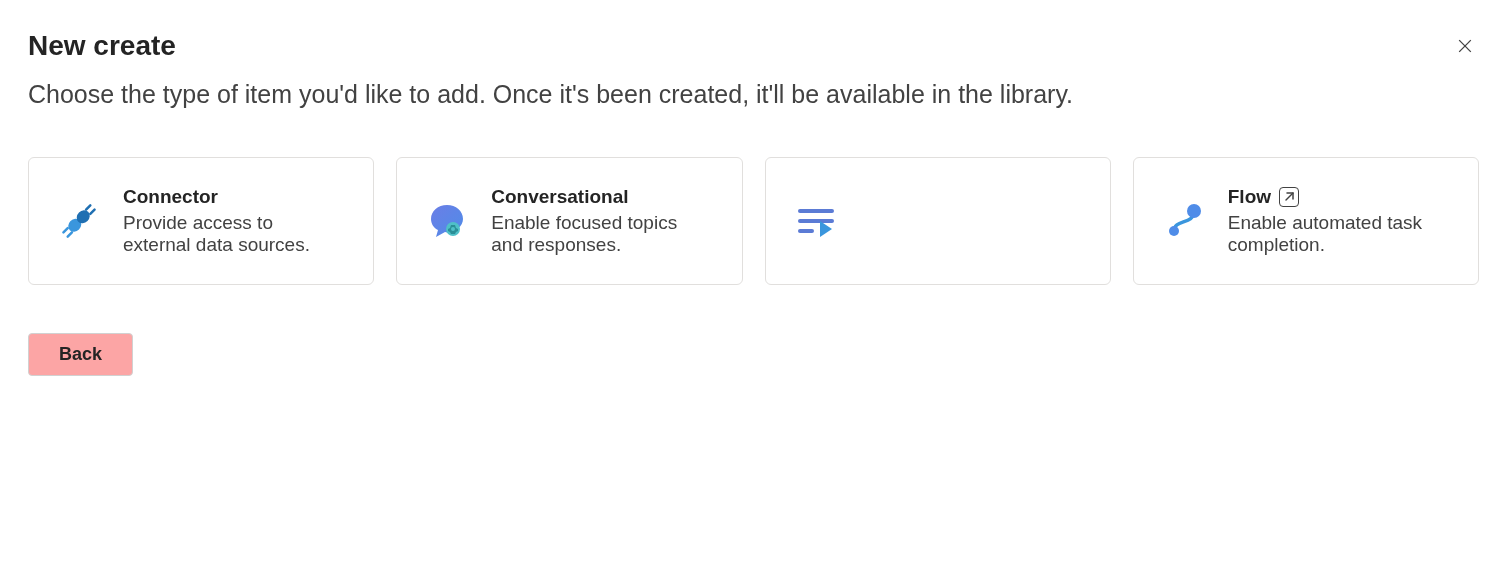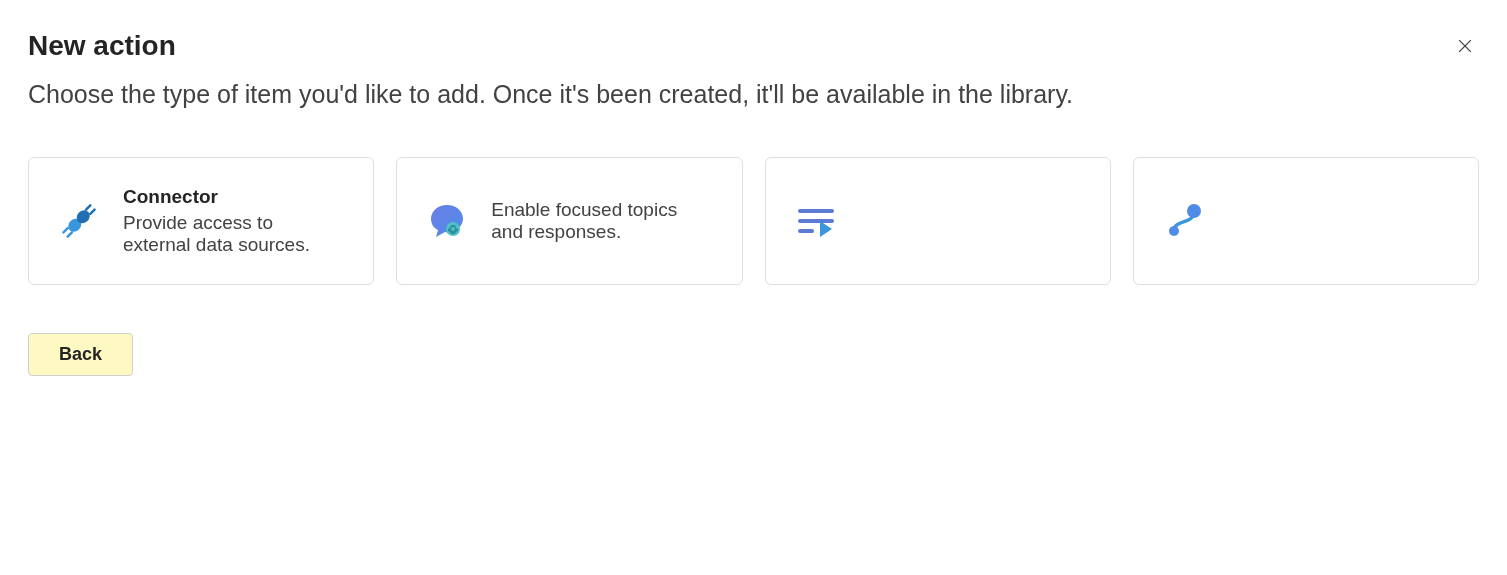--- a/index.html
+++ b/index.html
@@ -103,37 +103,37 @@
     }
     .card-desc {
       font-size: 19px;
       color: #424242;
       font-weight: 400;
     }
     .dialog-footer {
       display: flex;
     }
     .back-btn {
-      background: #fef9c3;
+      background: #fca5a5;
       border: 1px solid #d1d1d1;
       border-radius: 4px;
       padding: 10px 30px;
       font-size: 18px;
       font-weight: 600;
       color: #242424;
       cursor: pointer;
       font-family: inherit;
     }
   </style>
 </head>
 <body>
 
 <div class="dialog">
   <div class="dialog-header">
-    <h1 class="dialog-title">New action</h1>
+    <h1 class="dialog-title">New create</h1>
     <button class="close-btn">
       <svg viewBox="0 0 24 24" fill="none" stroke="currentColor" stroke-width="1.5">
         <line x1="5" y1="5" x2="19" y2="19"></line>
         <line x1="19" y1="5" x2="5" y2="19"></line>
       </svg>
     </button>
   </div>
 
   <p class="dialog-subtitle">Choose the type of item you'd like to add. Once it's been created, it'll be available in the library.</p>
 
@@ -169,20 +169,21 @@
           </defs>
           <path d="M20 4 C11 4 4 10 4 18 C4 23 7 27 11 29 L9 36 L18 31 C19 31.3 19.5 31.4 20 31.4 C29 31.4 36 25 36 18 C36 10 29 4 20 4 Z" fill="url(#chatgrad)"></path>
           <g transform="translate(26,28)">
             <circle r="7" fill="#4fc0c8"></circle>
             <path d="M-2 -4 L2 -4 L3 -1 L5 0 L5 2 L3 3 L2 5 L-2 5 L-3 3 L-5 2 L-5 0 L-3 -1 Z" fill="#2a8f97"></path>
             <circle r="2" fill="#4fc0c8"></circle>
           </g>
         </svg>
       </div>
       <div class="card-text">
+        <div class="card-title">Conversational</div>
         <div class="card-desc">Enable focused topics and responses.</div>
       </div>
     </div>
 
     <div class="card">
       <div class="card-icon">
         <svg viewBox="0 0 40 40" width="40" height="40">
           <line x1="4" y1="10" x2="36" y2="10" stroke="#5b7bd5" stroke-width="4" stroke-linecap="round"></line>
           <line x1="4" y1="20" x2="36" y2="20" stroke="#5b7bd5" stroke-width="4" stroke-linecap="round"></line>
           <line x1="4" y1="30" x2="16" y2="30" stroke="#5b7bd5" stroke-width="4" stroke-linecap="round"></line>
@@ -194,20 +195,32 @@
     </div>
 
     <div class="card">
       <div class="card-icon">
         <svg viewBox="0 0 40 40" width="40" height="40">
           <path d="M10 30 C10 18 30 24 30 10" stroke="#3a96dd" stroke-width="3.5" fill="none" stroke-linecap="round"></path>
           <circle cx="30" cy="10" r="7" fill="#4f8ce8"></circle>
           <circle cx="10" cy="30" r="5" fill="#4f8ce8"></circle>
         </svg>
       </div>
+      <div class="card-text">
+        <div class="card-title">
+          <span>Flow</span>
+          <span class="external-badge">
+            <svg viewBox="0 0 12 12" fill="none" stroke="#424242" stroke-width="1.5">
+              <path d="M4 2 L10 2 L10 8" stroke-linecap="round" stroke-linejoin="round"></path>
+              <line x1="10" y1="2" x2="3" y2="9" stroke-linecap="round"></line>
+            </svg>
+          </span>
+        </div>
+        <div class="card-desc">Enable automated task completion.</div>
+      </div>
     </div>
 
   </div>
 
   <div class="dialog-footer">
     <button class="back-btn">Back</button>
   </div>
 </div>
 
 </body></html>

